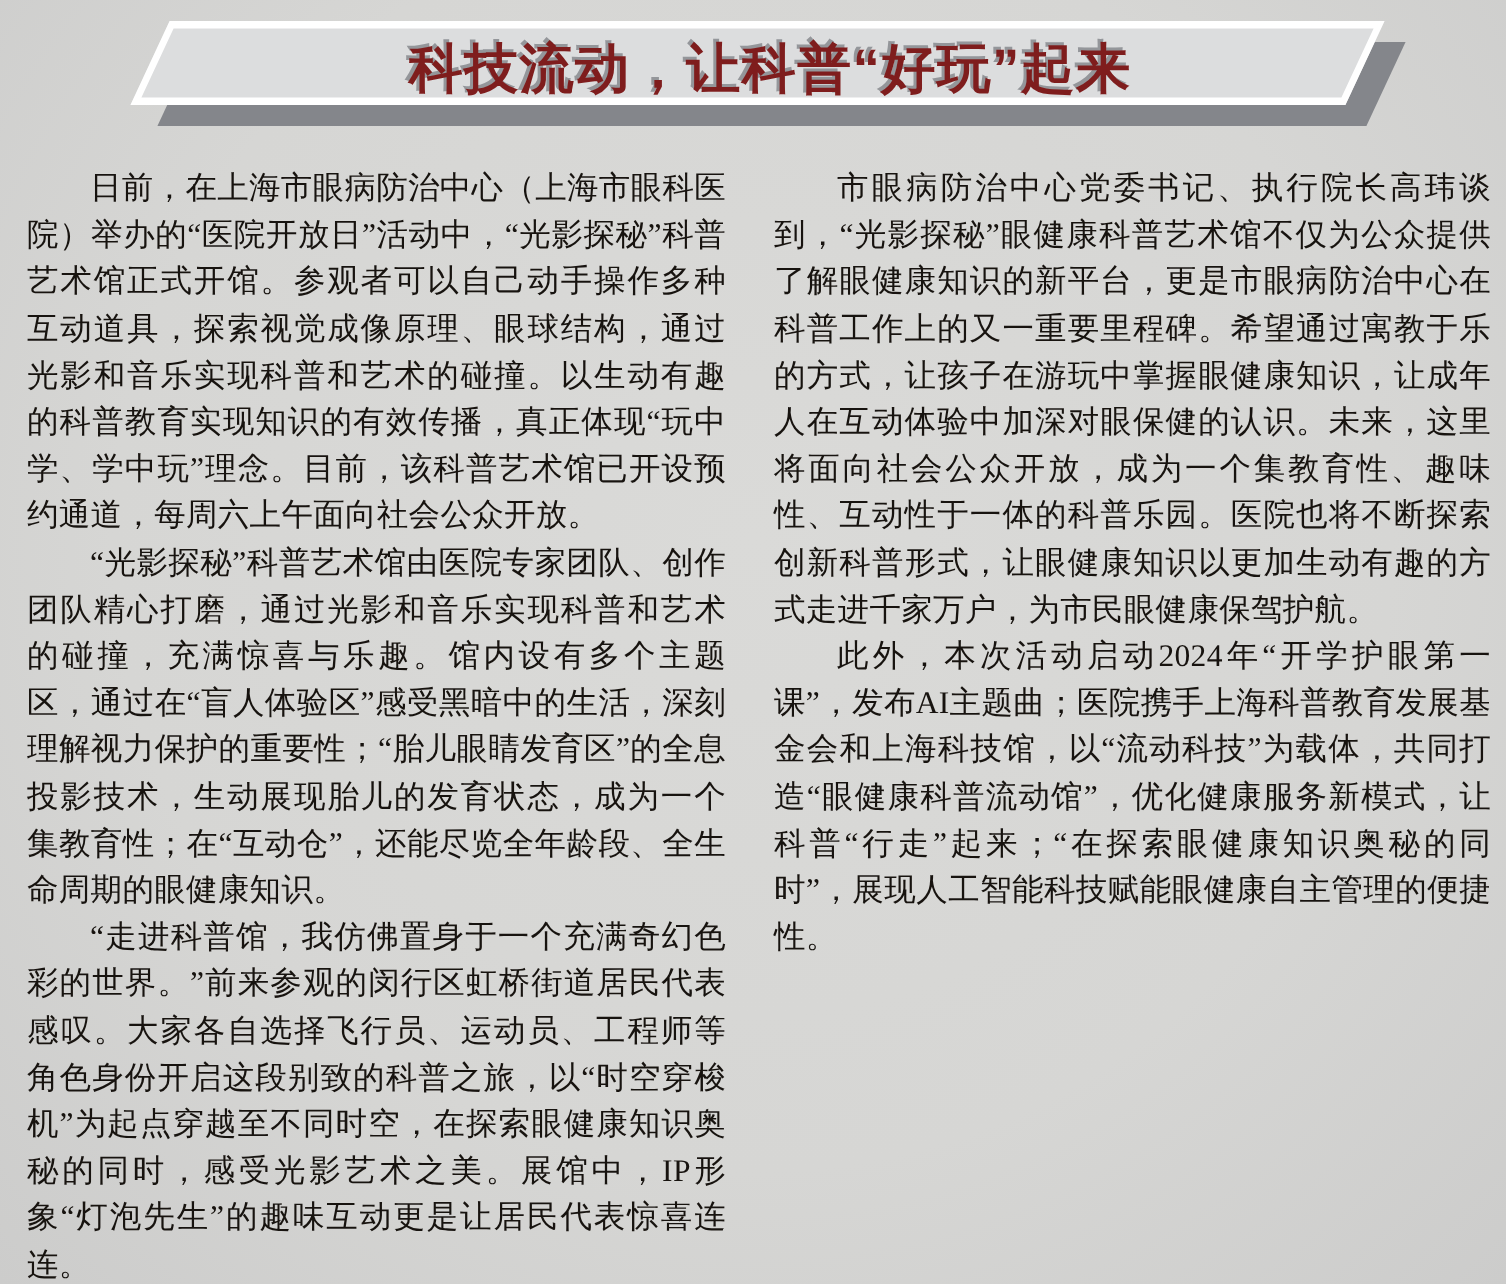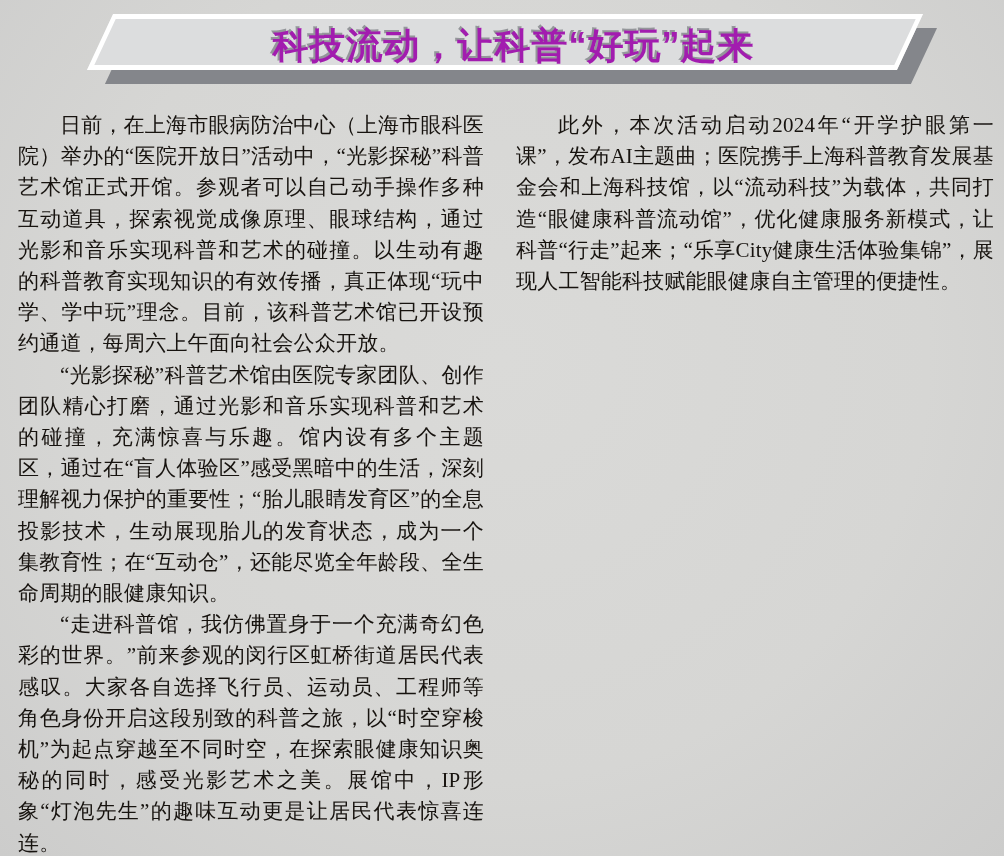--- a/index.html
+++ b/index.html
@@ -72,25 +72,26 @@
     text-indent: 2em;
     letter-spacing: 0.2px;
   }
 </style>
 </head>
 <body>
 
 <div class="banner-wrap">
   <div class="banner-shadow" style="background: rgb(132, 134, 139);"></div>
   <div class="banner-box" style="background: rgb(220, 221, 222); border-color: rgb(255, 255, 255);"></div>
-  <div class="banner-title" style="color: #a21caf; padding-left: 23px;">科技流动，让科普“好玩”起来</div>
+  <div class="banner-title" style="color: #7f1d1d; padding-left: 23px;">科技流动，让科普“好玩”起来</div>
 </div>
 
 <div class="article">
   <div class="col col-left" id="col-0">
       <p>日前，在上海市眼病防治中心（上海市眼科医院）举办的“医院开放日”活动中，“光影探秘”科普艺术馆正式开馆。参观者可以自己动手操作多种互动道具，探索视觉成像原理、眼球结构，通过光影和音乐实现科普和艺术的碰撞。以生动有趣的科普教育实现知识的有效传播，真正体现“玩中学、学中玩”理念。目前，该科普艺术馆已开设预约通道，每周六上午面向社会公众开放。</p>
       <p>“光影探秘”科普艺术馆由医院专家团队、创作团队精心打磨，通过光影和音乐实现科普和艺术的碰撞，充满惊喜与乐趣。馆内设有多个主题区，通过在“盲人体验区”感受黑暗中的生活，深刻理解视力保护的重要性；“胎儿眼睛发育区”的全息投影技术，生动展现胎儿的发育状态，成为一个集教育性；在“互动仓”，还能尽览全年龄段、全生命周期的眼健康知识。</p>
       <p>“走进科普馆，我仿佛置身于一个充满奇幻色彩的世界。”前来参观的闵行区虹桥街道居民代表感叹。大家各自选择飞行员、运动员、工程师等角色身份开启这段别致的科普之旅，以“时空穿梭机”为起点穿越至不同时空，在探索眼健康知识奥秘的同时，感受光影艺术之美。展馆中，IP形象“灯泡先生”的趣味互动更是让居民代表惊喜连连。</p>
     </div>
   <div class="col col-right" id="col-1">
-      <p>此外，本次活动启动2024年“开学护眼第一课”，发布AI主题曲；医院携手上海科普教育发展基金会和上海科技馆，以“流动科技”为载体，共同打造“眼健康科普流动馆”，优化健康服务新模式，让科普“行走”起来；“乐享City健康生活体验集锦”，展现人工智能科技赋能眼健康自主管理的便捷性。</p>
+      <p>市眼病防治中心党委书记、执行院长高玮谈到，“光影探秘”眼健康科普艺术馆不仅为公众提供了解眼健康知识的新平台，更是市眼病防治中心在科普工作上的又一重要里程碑。希望通过寓教于乐的方式，让孩子在游玩中掌握眼健康知识，让成年人在互动体验中加深对眼保健的认识。未来，这里将面向社会公众开放，成为一个集教育性、趣味性、互动性于一体的科普乐园。医院也将不断探索创新科普形式，让眼健康知识以更加生动有趣的方式走进千家万户，为市民眼健康保驾护航。</p>
+      <p>此外，本次活动启动2024年“开学护眼第一课”，发布AI主题曲；医院携手上海科普教育发展基金会和上海科技馆，以“流动科技”为载体，共同打造“眼健康科普流动馆”，优化健康服务新模式，让科普“行走”起来；“在探索眼健康知识奥秘的同时”，展现人工智能科技赋能眼健康自主管理的便捷性。</p>
     </div>
 </div>
 
 </body></html>

